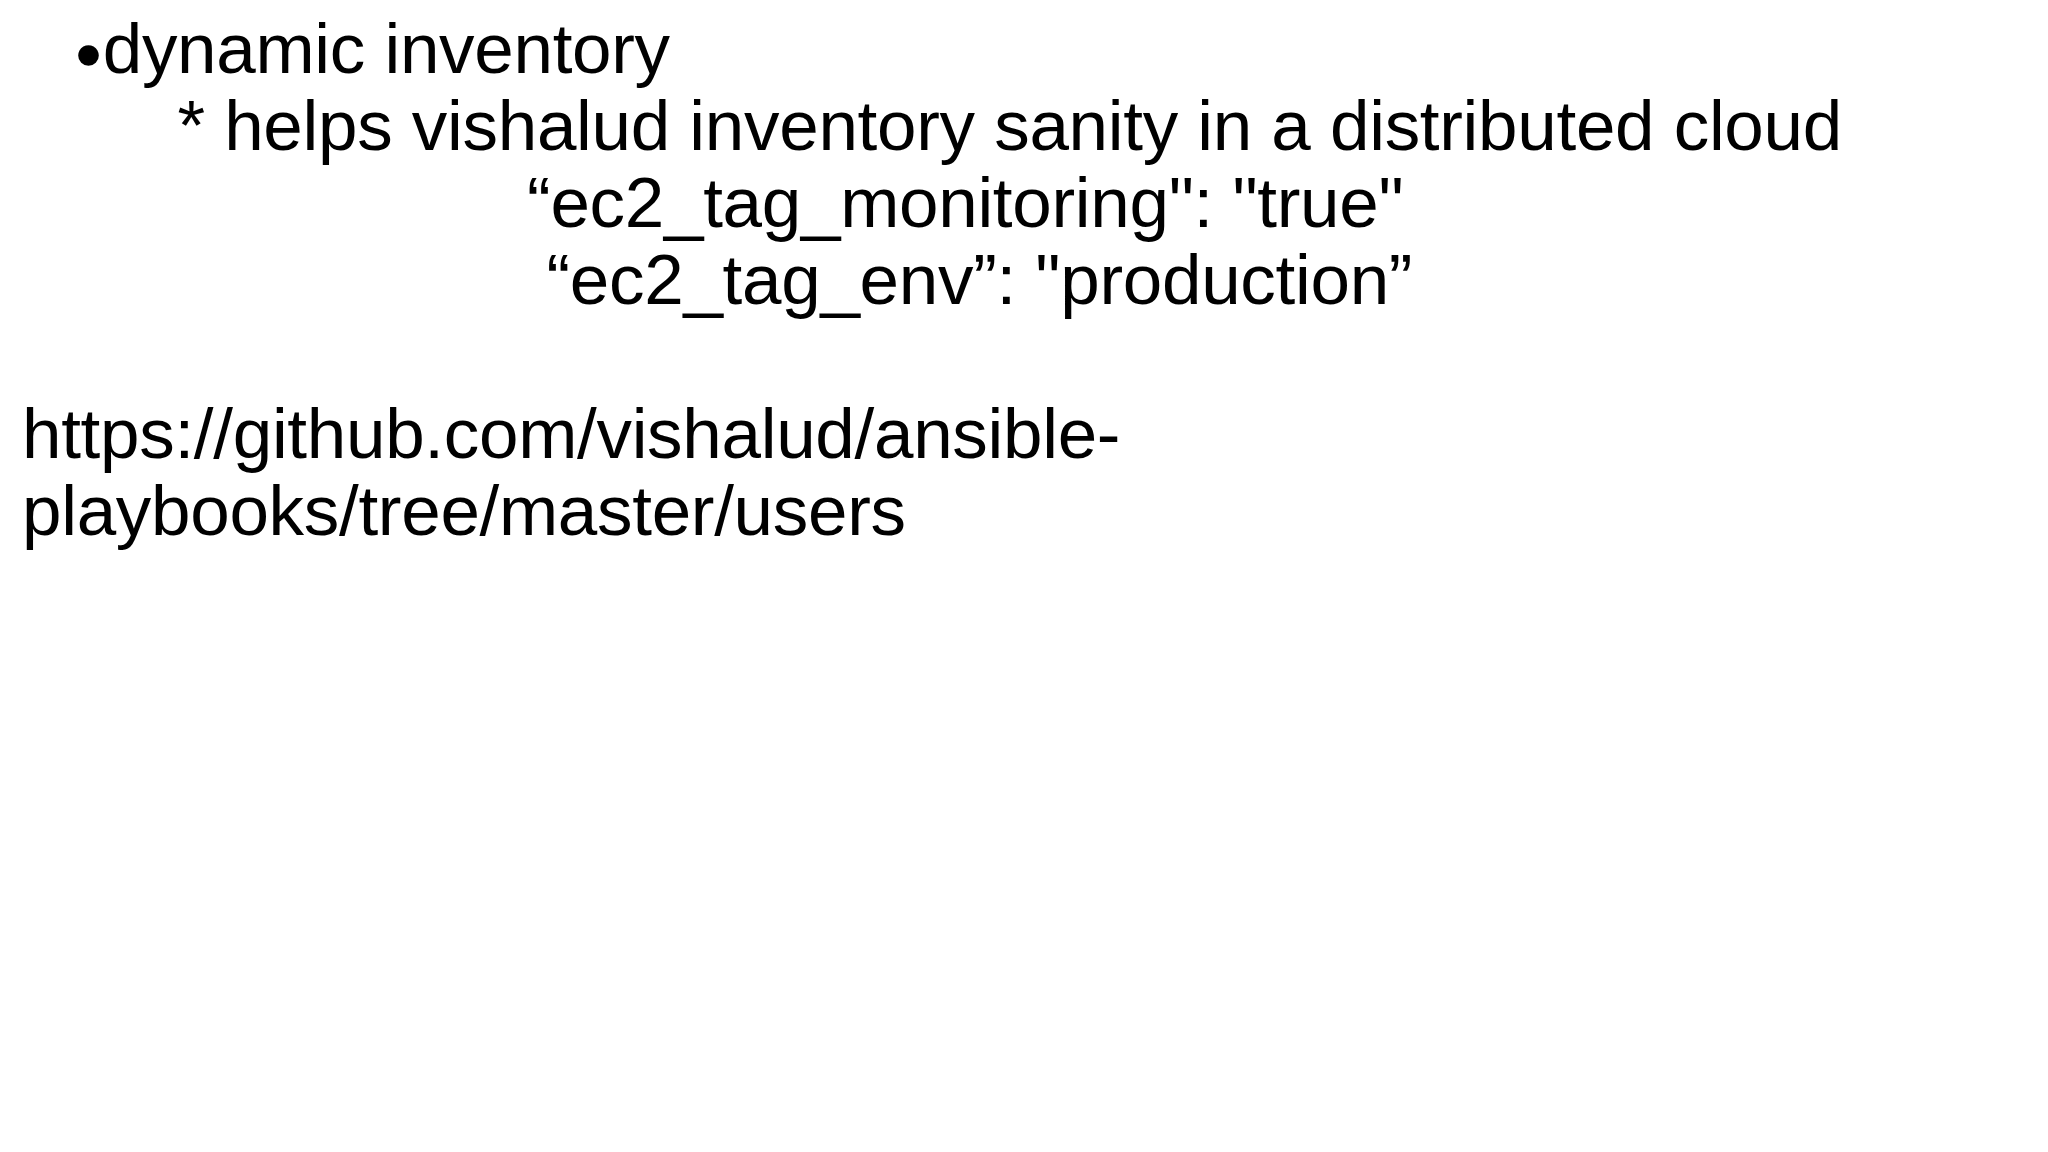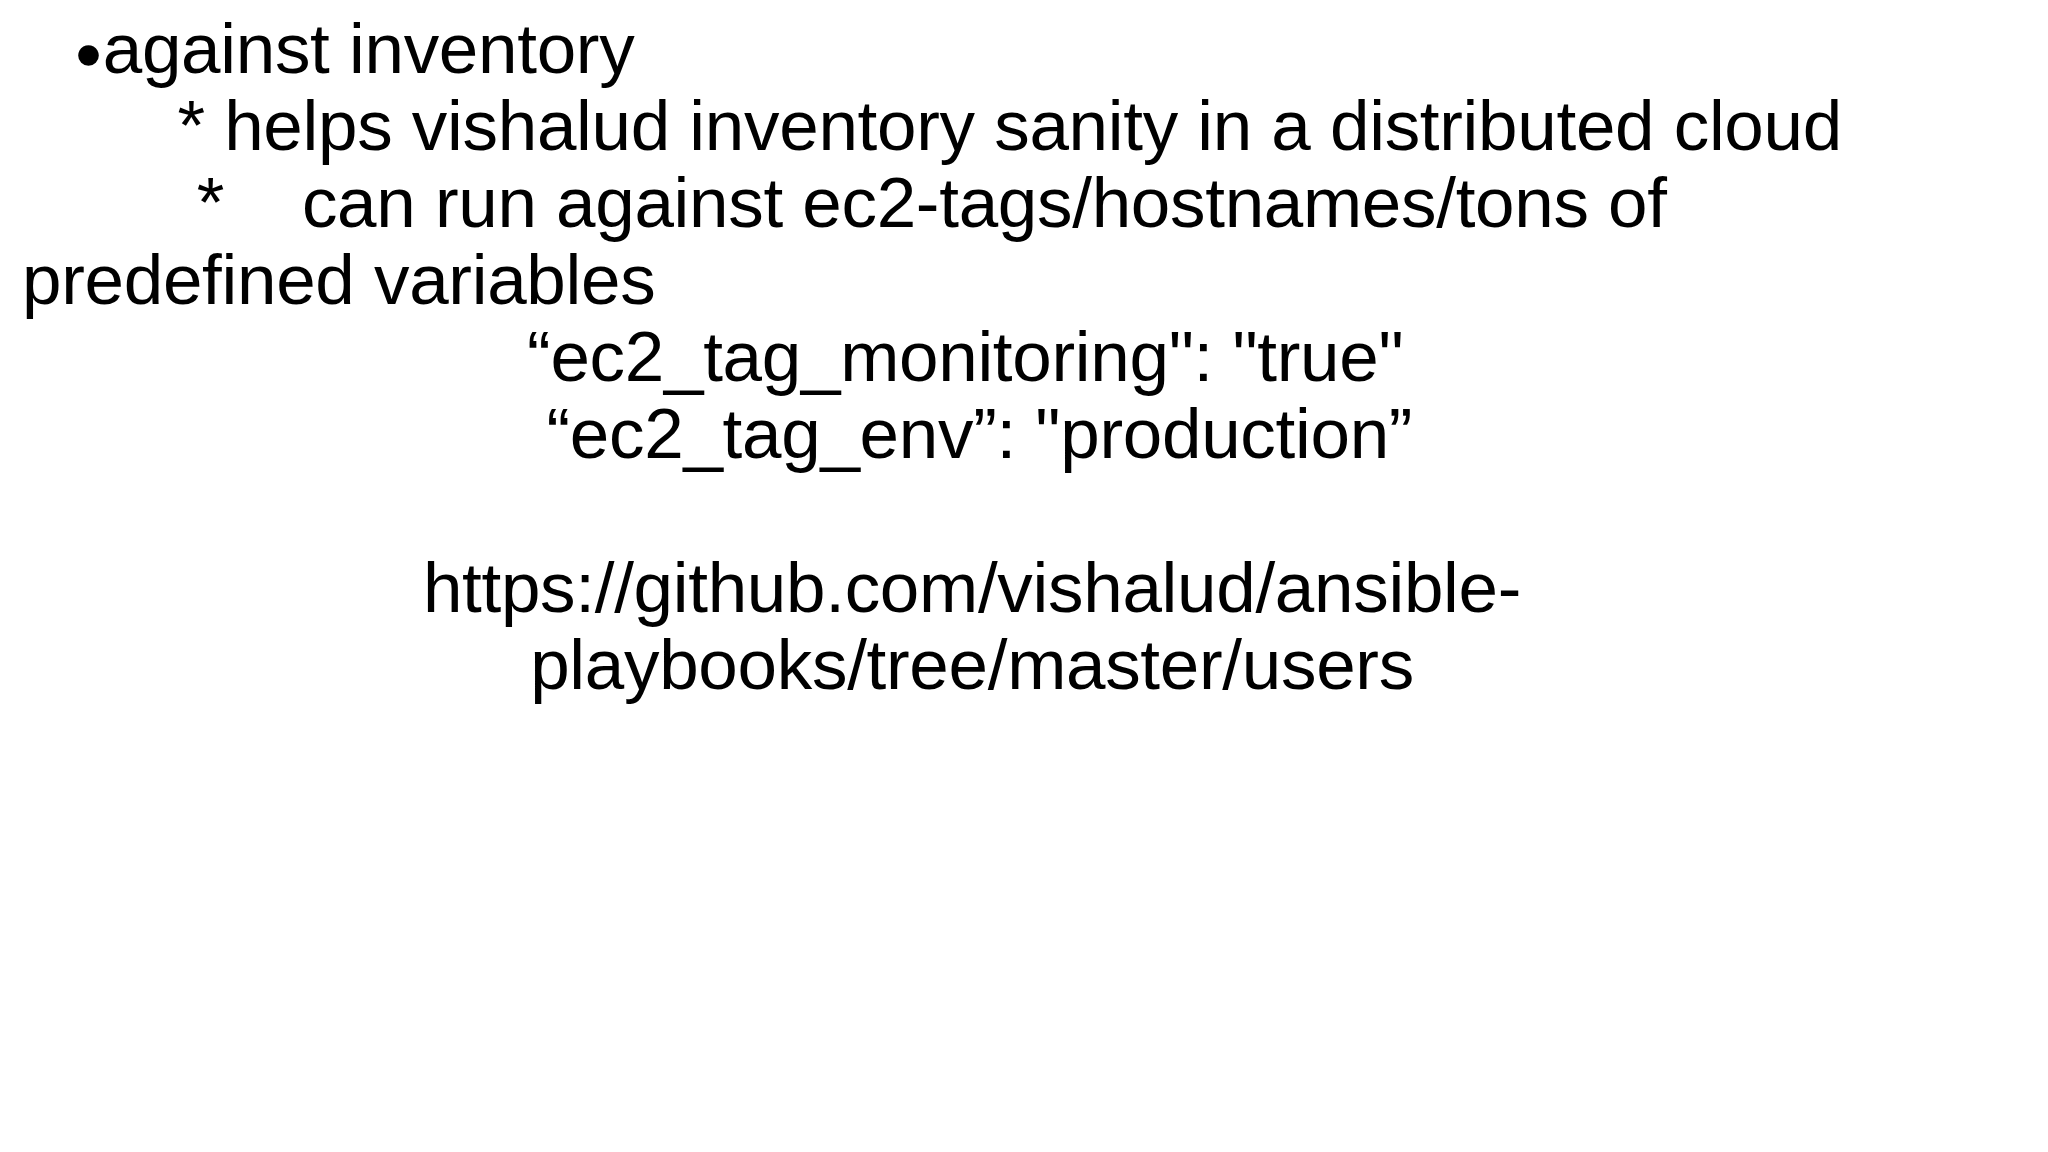--- a/index.html
+++ b/index.html
@@ -65,35 +65,33 @@
 
   .spacer-line {
     font-size: 71px;
     line-height: 77px;
     height: 77px;
   }
 
   .url-line {
     white-space: pre-wrap;
     word-break: break-word;
-    text-align: center;
   }
 </style>
 </head>
 <body>
 
 <div id="slide">
 
   <div class="text-block">
 
-    <div class="line bullet-line"><span class="bullet-glyph">●</span><span>against inventory</span></div>
+    <div class="line bullet-line"><span class="bullet-glyph">●</span><span>dynamic inventory</span></div>
 
     <div class="line sub-line sub-indent-1">        * helps vishalud inventory sanity in a distributed cloud</div>
 
-    <div class="line sub-line sub-indent-1">         *    can run against ec2-tags/hostnames/tons of predefined variables</div>
 
     <div class="line kv-line">                          “ec2_tag_monitoring": "true"</div>
 
     <div class="line kv-line">                           “ec2_tag_env”: "production”</div>
 
     <div class="spacer-line"></div>
 
     <div class="line url-line">https://github.com/vishalud/ansible-playbooks/tree/master/users</div>
 
   </div>

